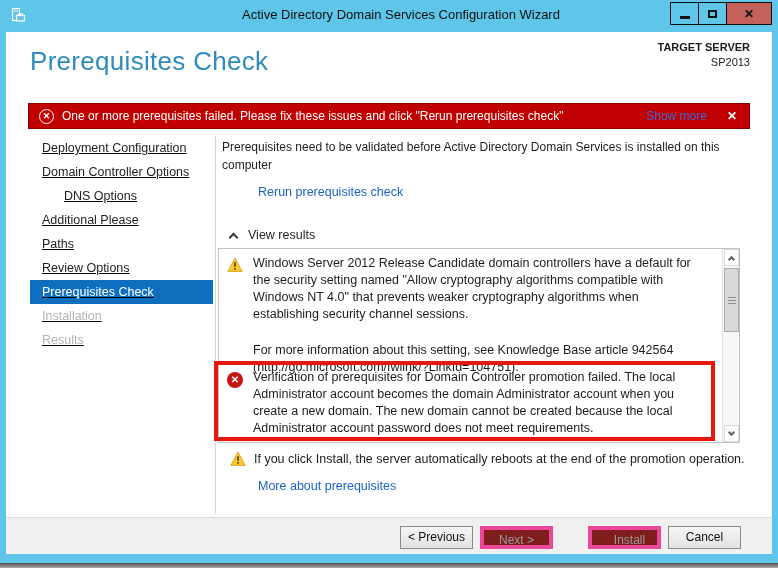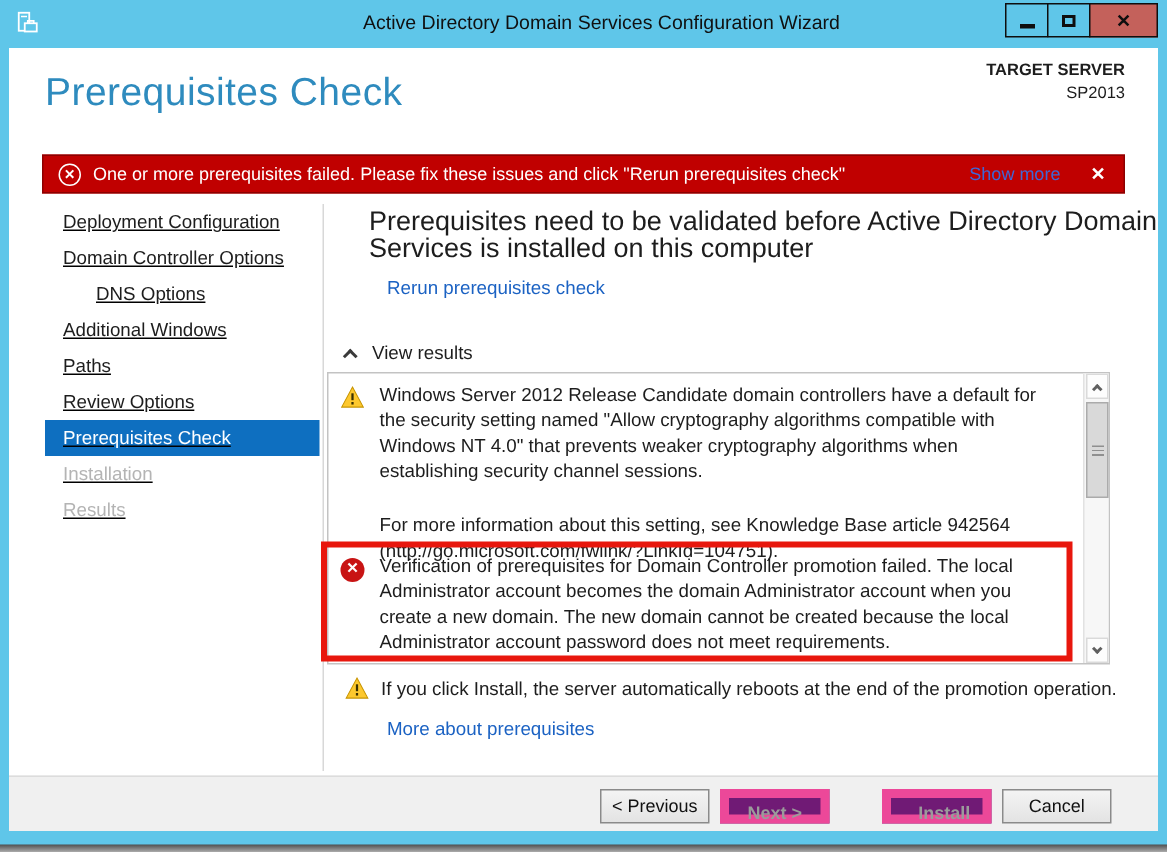--- a/index.html
+++ b/index.html
@@ -39,21 +39,21 @@
 
   
   .sidebar { position:absolute; left:24px; top:104px; width:183px;text-decoration:underline; }
   .nav-item { height:24px; line-height:24px; font-size:12.5px; color:#1d1d1d; padding-left:12px; white-space:nowrap; }
   .nav-item.indent { padding-left:34px; }
   .nav-item.selected { background:#0e6fc0; color:#ffffff; }
   .nav-item.disabled { color:#b4b4b4; }
   .v-divider { position:absolute; left:209px; top:104px; width:1px; height:378px; background:#d8d8d8; }
 
   
-  .intro { position:absolute; left:240px; top:106px; width:526px; font-size:18px; line-height:18px; color:#1d1d1d; }
+  .intro { position:absolute; left:216px; top:106px; width:526px; font-size:12px; line-height:18px; color:#1d1d1d; }
   .link { font-size:12.5px; color:#1b62c3; cursor:pointer;margin-left:28px; }
   .rerun-link { position:absolute; left:224px; top:153px; }
   .view-results { position:absolute; left:224px; top:196px; display:flex; align-items:center; font-size:12.5px; color:#1d1d1d; cursor:pointer; }
   .chev { width:7px; height:7px; border-right:2px solid #3a3a3a; border-bottom:2px solid #3a3a3a; display:inline-block; }
   .chev.up { transform:rotate(-135deg); margin-right:11px; margin-top:4px; }
 
   .results-box { position:absolute; left:212px; top:216px; width:522px; height:195px; border:1px solid #c3c3c3; background:#fff; }
   .res-text { position:absolute; font-size:12.5px; line-height:17px; color:#1d1d1d; width:452px; left:34px; }
   .rw-text { top:6px; }
   .rw-info { top:93px; }
@@ -79,21 +79,21 @@
 
   .reboot-row { position:absolute; left:224px; top:419px; width:525px; display:flex; }
   .reboot-row .warn-tri { position:static; flex:none; margin-right:8px; margin-top:0; }
   .reboot-text { font-size:12.5px; color:#1d1d1d; line-height:16px; }
   .more-link { position:absolute; left:224px; top:447px; }
 
   
   .footer { position:absolute; left:0; right:0; top:485px; height:37px; background:#f0f0f0; border-top:1px solid #dcdcdc; }
   .btn { position:absolute; top:8px; width:73px; height:23px; font-size:12px; font-family:"Liberation Sans", sans-serif;
          border:1px solid #8a8a8a; background:linear-gradient(#f4f4f4,#e3e3e3); color:#111; text-align:center; line-height:21px; cursor:pointer; }
-  .btn.disabled { border:6px solid #ec4899; background:#701a75; color:#9b9b9b; cursor:default;font-weight:bold; }
+  .btn.disabled { border:4px solid #ec4899; background:#7f1d1d; color:#9b9b9b; cursor:default; }
   .btn-prev { left:394px; } .btn-next { left:474px; } .btn-install { left:582px;padding-left:10px; } .btn-cancel { left:662px;text-align:center; }
 </style>
 </head>
 <body>
 
 <div class="window">
 
   <div class="titlebar">
     <svg class="app-icon" viewBox="0 0 17 17">
       <rect x="2.5" y="1.5" width="7" height="12" fill="none" stroke="#ffffff" stroke-width="1.2"></rect>
@@ -127,21 +127,21 @@
       <span class="banner-icon">✕</span>
       <span class="banner-msg">One or more prerequisites failed.  Please fix these issues and click "Rerun prerequisites check"</span>
       <span class="show-more">Show more</span>
       <span class="banner-close">✕</span>
     </div>
 
     <div class="sidebar">
       <div class="nav-item">Deployment Configuration</div>
       <div class="nav-item">Domain Controller Options</div>
       <div class="nav-item indent">DNS Options</div>
-      <div class="nav-item">Additional Windows</div>
+      <div class="nav-item">Additional Please</div>
       <div class="nav-item">Paths</div>
       <div class="nav-item">Review Options</div>
       <div class="nav-item selected">Prerequisites Check</div>
       <div class="nav-item disabled">Installation</div>
       <div class="nav-item disabled">Results</div>
     </div>
     <div class="v-divider"></div>
 
     <div class="intro">Prerequisites need to be validated before Active Directory Domain Services is installed on this computer</div>
     <div class="link rerun-link">Rerun prerequisites check</div>

